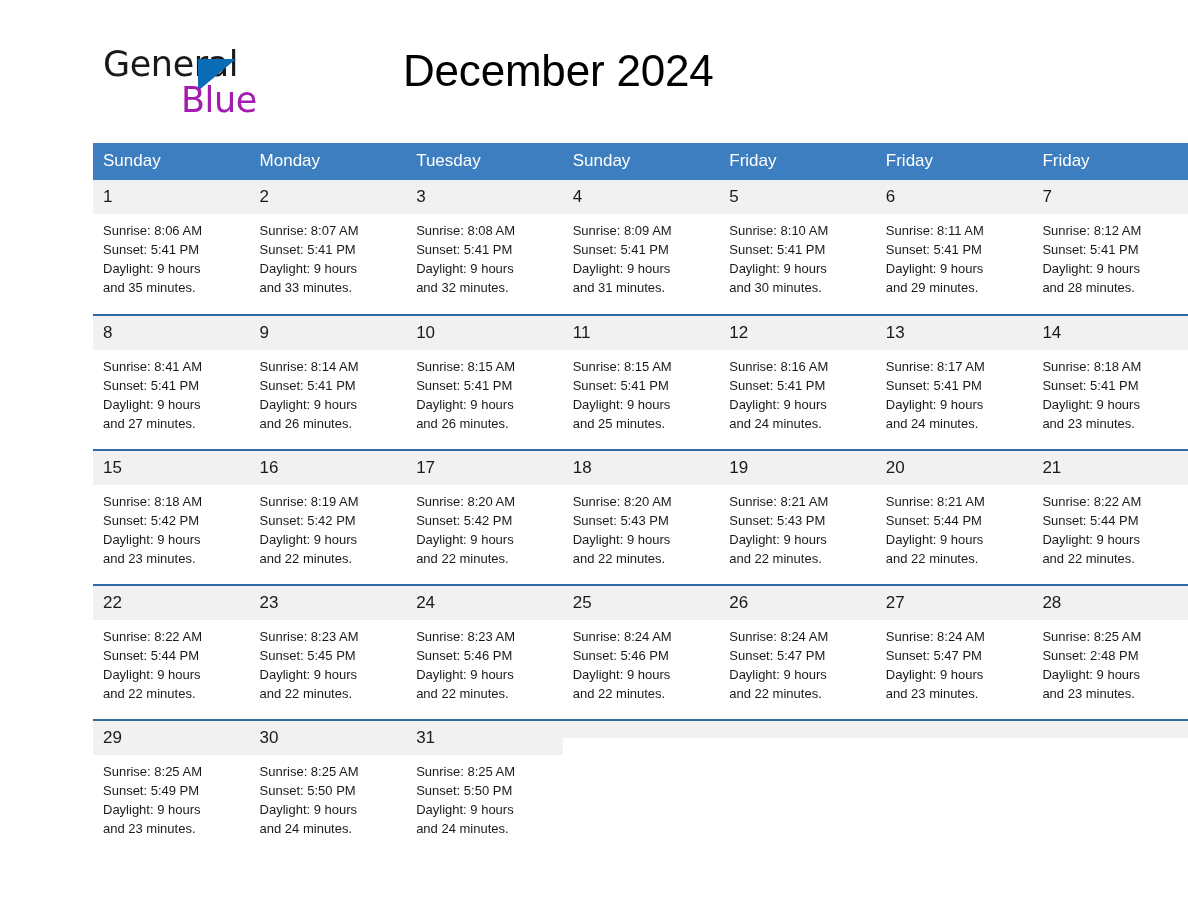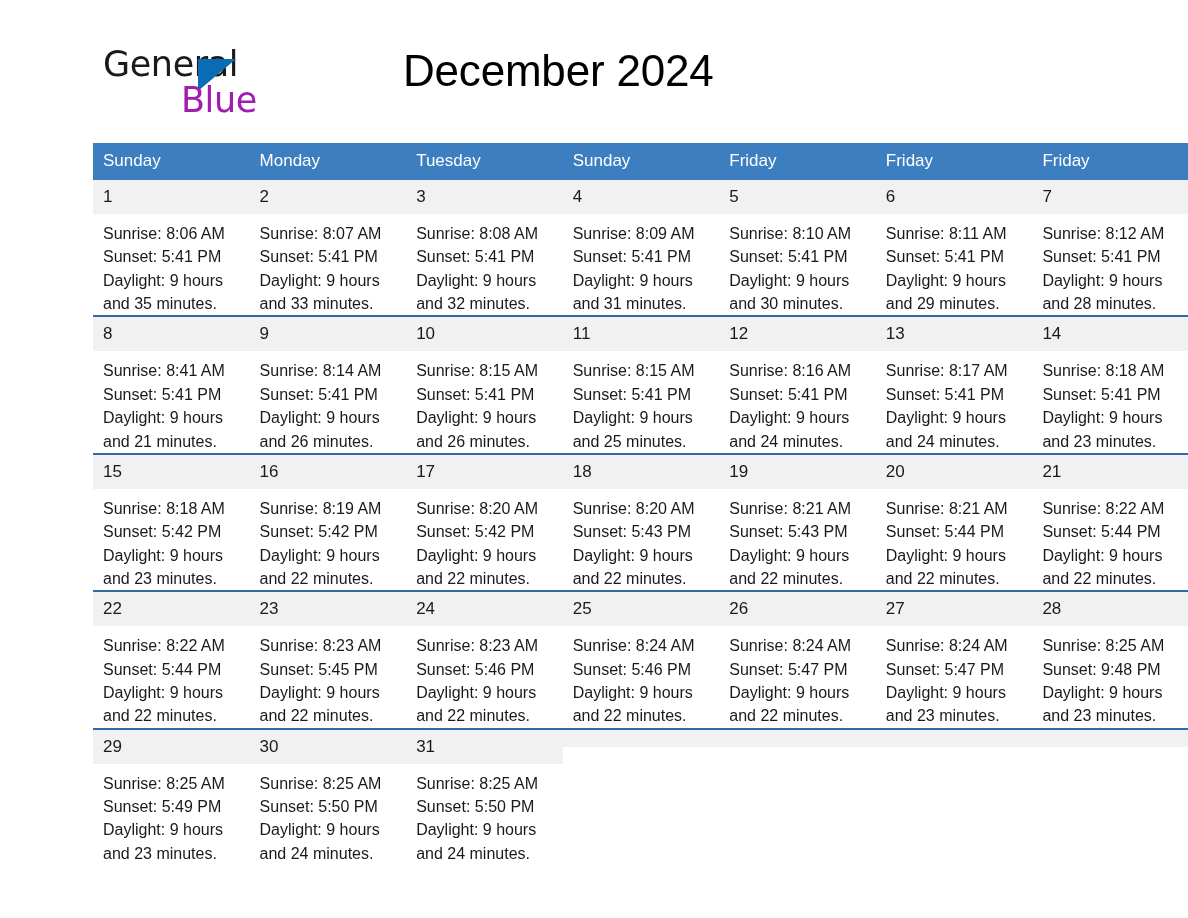--- a/index.html
+++ b/index.html
@@ -121,21 +121,21 @@
     padding: 8px 0 9px 10px;
     color: #1a1a1a;
     min-height: 17px;
     box-sizing: border-box;
   }
   .daynum.empty {
     color: transparent;
   }
   .cell-body {
     padding: 8px 8px 0 10px;
-    font-size: 16px;
+    font-size: 13px;
     line-height: 1.46;
     color: #1a1a1a;
   }
   .cell-body div { white-space: nowrap; }
 </style>
 </head>
 <body>
 
 <div class="page">
 
@@ -229,21 +229,21 @@
               </div>
             </td>
           </tr>
           <tr class="week-row">
             <td>
               <div class="daynum">8</div>
               <div class="cell-body">
                 <div>Sunrise: 8:41 AM</div>
                 <div>Sunset: 5:41 PM</div>
                 <div>Daylight: 9 hours</div>
-                <div>and 21 minutes.</div>
+                <div>and 27 minutes.</div>
               </div>
             </td>
             <td>
               <div class="daynum">9</div>
               <div class="cell-body">
                 <div>Sunrise: 8:14 AM</div>
                 <div>Sunset: 5:41 PM</div>
                 <div>Daylight: 9 hours</div>
                 <div>and 26 minutes.</div>
               </div>
@@ -411,21 +411,21 @@
                 <div>Sunrise: 8:24 AM</div>
                 <div>Sunset: 5:47 PM</div>
                 <div>Daylight: 9 hours</div>
                 <div>and 23 minutes.</div>
               </div>
             </td>
             <td>
               <div class="daynum">28</div>
               <div class="cell-body">
                 <div>Sunrise: 8:25 AM</div>
-                <div>Sunset: 9:48 PM</div>
+                <div>Sunset: 2:48 PM</div>
                 <div>Daylight: 9 hours</div>
                 <div>and 23 minutes.</div>
               </div>
             </td>
           </tr>
           <tr class="week-row">
             <td>
               <div class="daynum">29</div>
               <div class="cell-body">
                 <div>Sunrise: 8:25 AM</div>

